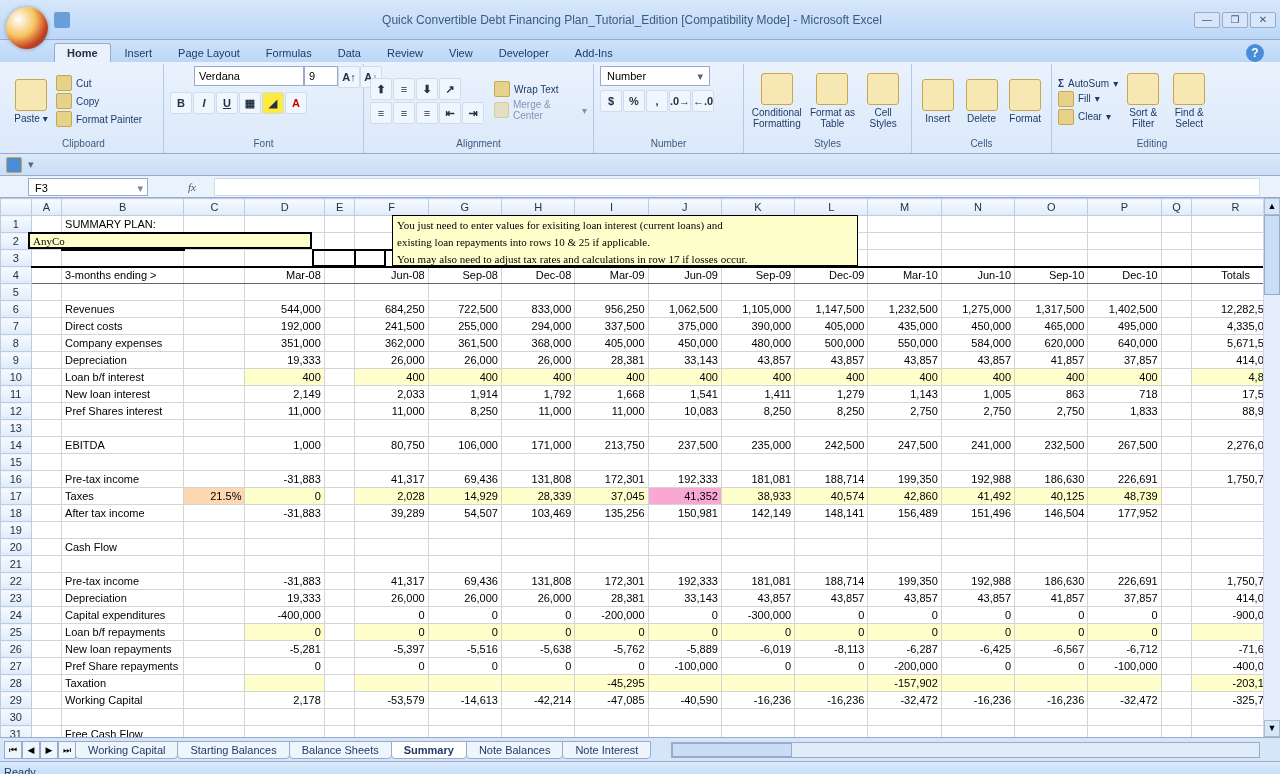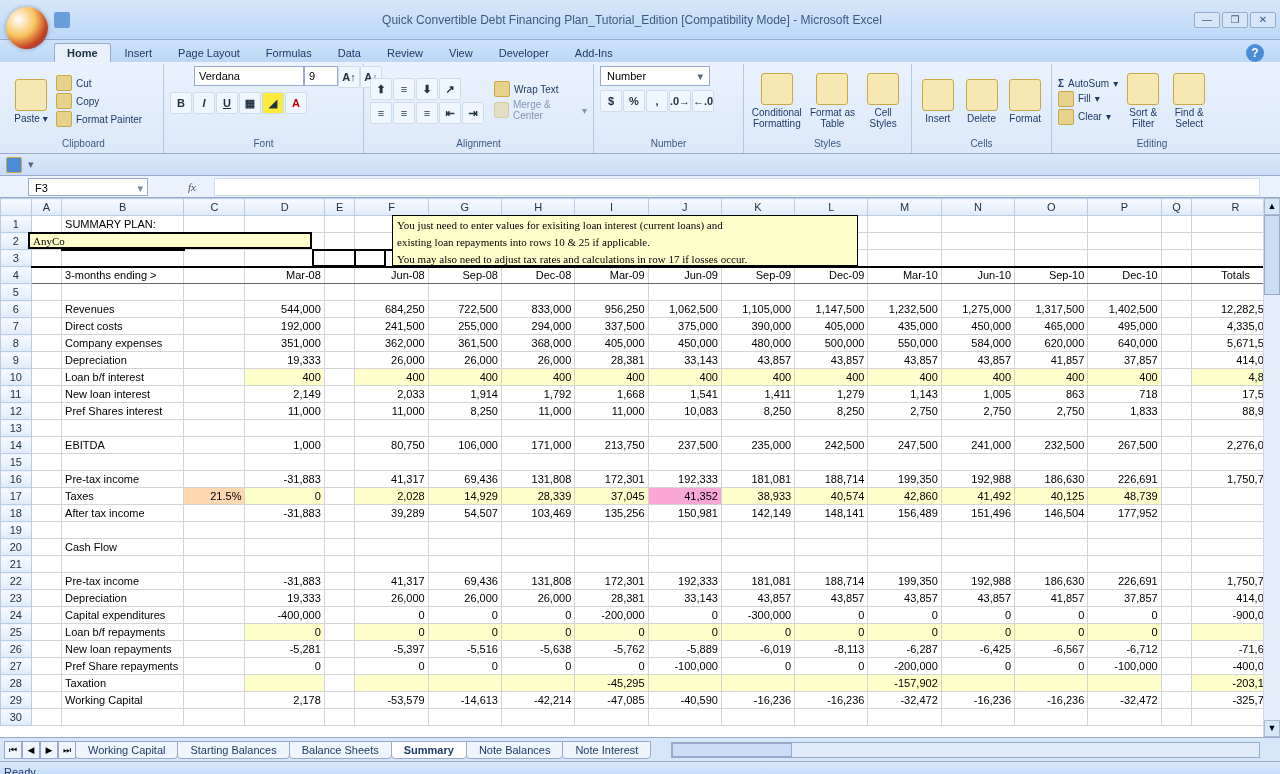--- a/index.html
+++ b/index.html
@@ -857,20 +857,41 @@
           <td class="num" style=""></td>
           <td class="num" style=""></td>
           <td class="num" style=""></td>
           <td class="num" style=""></td>
           <td class="num" style=""></td>
           <td class="num" style=""></td>
           <td class="num" style=""></td>
           <td class="num" style=""></td>
           <td class="num" style=""></td>
         </tr>
+        <tr>
+          <th>31</th>
+          <td class="num" style=""></td>
+          <td class="label" style="font-weight:normal;">Free Cash Flow</td>
+          <td class="label" style=""></td>
+          <td class="num" style=""></td>
+          <td class="num" style=""></td>
+          <td class="num" style=""></td>
+          <td class="num" style=""></td>
+          <td class="num" style=""></td>
+          <td class="num" style=""></td>
+          <td class="num" style=""></td>
+          <td class="num" style=""></td>
+          <td class="num" style=""></td>
+          <td class="num" style=""></td>
+          <td class="num" style=""></td>
+          <td class="num" style=""></td>
+          <td class="num" style=""></td>
+          <td class="num" style=""></td>
+          <td class="num" style=""></td>
+        </tr>
       </tbody>
     </table>
 <div class="vscroll">
   <div class="vb">▲</div>
   <div class="track">
         <div class="vth"></div>
       </div>
   <div class="vb" style="position:absolute;bottom:0;width:100%">▼</div>
 </div>
 <div style="position: absolute; left: 392px; top: 17px; width: 466px; height: 51px; background: rgb(255, 255, 204); border: 1px solid rgb(0, 0, 0); font-family: Verdana; font-size: 11px; padding: 1px 4px; line-height: 17px;">You just need to enter values for exisiting loan interest (current loans) and<br>existing loan repayments into rows 10 &amp; 25 if applicable.<br>You may also need to adjust tax rates and calculations in row 17 if losses occur.</div>

